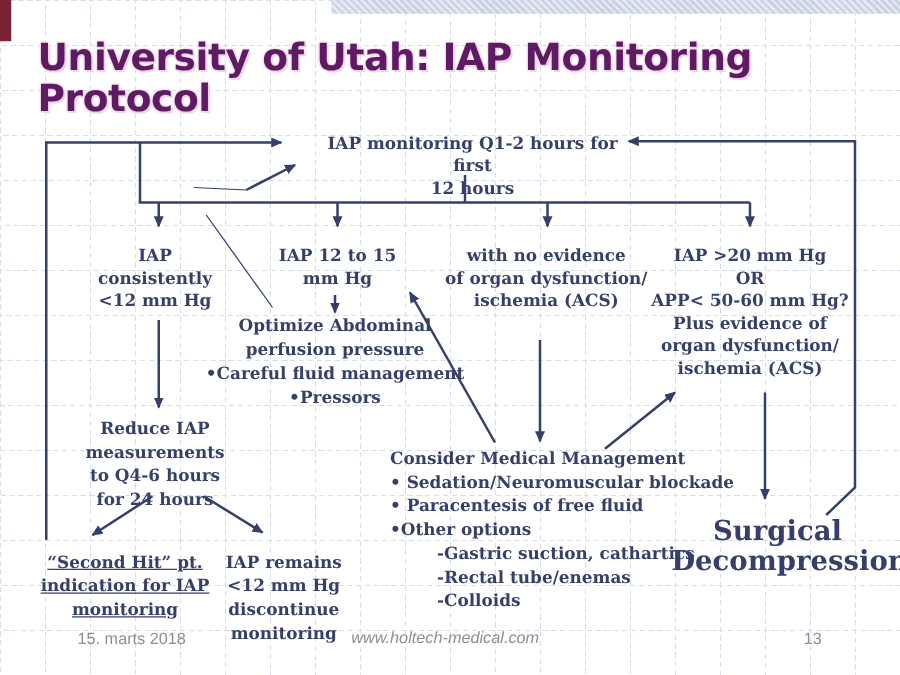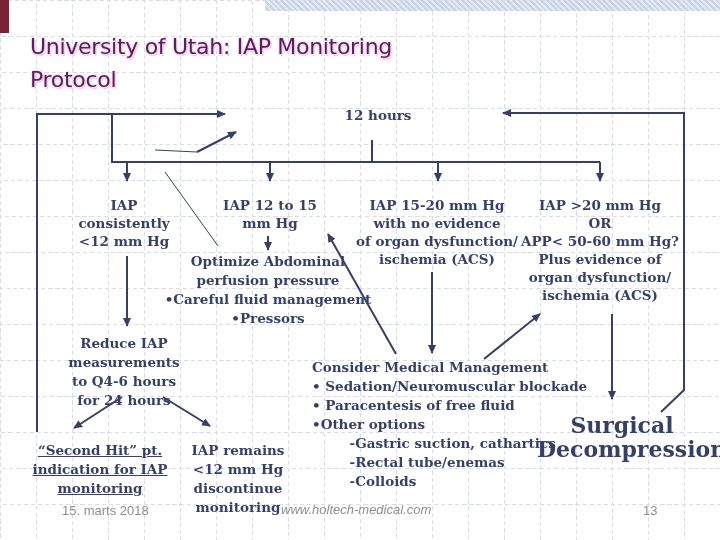--- a/index.html
+++ b/index.html
@@ -29,21 +29,21 @@
     background:var(--accent-bar);
   }
   svg.connectors{position:absolute;left:0;top:0;z-index:2;}
   svg.connectors .c{stroke:var(--ink);stroke-width:2;fill:none;}
   svg.connectors .t{stroke:var(--ink);stroke-width:1;fill:none;}
   svg.connectors marker path{fill:var(--ink);stroke:none;}
 
   .title{
     position:absolute;left:30px;top:30px;width:640px;z-index:3;
     font-family:"DejaVu Sans","Liberation Sans",sans-serif;
-    font-weight:normal;font-size:22px;line-height:33px;letter-spacing:-0.3px;
+    font-weight:bold;font-size:30px;line-height:33px;letter-spacing:-0.3px;
     color:var(--title);
     text-shadow:1.5px 1.5px 0 #eed4e4,-1px 1px 0 #f6e6f0,1px -1px 0 #f6e6f0,0 0 3px #f3dcea;
   }
   .flow{
     position:absolute;z-index:3;
     font-family:"DejaVu Serif","Liberation Serif",serif;
     font-weight:bold;color:var(--ink);
     font-size:13.5px;line-height:18px;text-align:center;
   }
   .lh19{line-height:19px;}
@@ -101,36 +101,36 @@
   <line class="c" x1="197" y1="152" x2="236" y2="132" marker-end="url(#ah)"></line>
   <line class="t" x1="165" y1="172" x2="218" y2="246"></line>
 </svg>
 
 <div class="title">
     <div>University of Utah: IAP Monitoring</div>
     <div>Protocol</div>
   </div>
 
 <div class="flow" style="left:248px;top:106px;width:260px;">
+    <div>IAP monitoring Q1-2 hours for first</div>
     <div>12 hours</div>
   </div>
 
 <div class="flow" style="left:59px;top:196px;width:130px;">
     <div>IAP</div>
     <div>consistently</div>
     <div>&lt;12 mm Hg</div>
   </div>
 
 <div class="flow" style="left:205px;top:196px;width:130px;">
     <div>IAP 12 to 15</div>
     <div>mm Hg</div>
   </div>
 
 <div class="flow" style="left:347px;top:196px;width:180px;">
-    <div>IAP 15-20 mm Hg</div>
     <div>with no evidence</div>
     <div>of organ dysfunction/</div>
     <div>ischemia (ACS)</div>
   </div>
 
 <div class="flow" style="left:505px;top:196px;width:190px;">
     <div>IAP &gt;20 mm Hg</div>
     <div>OR</div>
     <div>APP&lt; 50-60 mm Hg?</div>
     <div>Plus evidence of</div>
@@ -151,21 +151,21 @@
     <div>to Q4-6 hours</div>
     <div>for 24 hours</div>
   </div>
 
 <div class="flow lh19" style="left:10px;top:441px;width:180px;text-decoration:underline;">
     <div>“Second Hit” pt.</div>
     <div>indication for IAP</div>
     <div>monitoring</div>
   </div>
 
-<div class="flow lh19" style="left:168px;top:441px;width:140px;">
+<div class="flow lh19" style="left:157px;top:441px;width:140px;">
     <div>IAP remains</div>
     <div>&lt;12 mm Hg</div>
     <div>discontinue</div>
     <div>monitoring</div>
   </div>
 
 <div class="flow lh19 leftalign" style="left:312px;top:358px;width:285px;"><div>Consider Medical Management</div><div>• Sedation/Neuromuscular blockade</div><div>• Paracentesis of free fluid</div><div>•Other options</div><div>        -Gastric suction, cathartics</div><div>        -Rectal tube/enemas</div><div>        -Colloids</div></div>
 
 <div class="flow surgical" style="left:537px;top:413px;width:170px;">
     <div>Surgical</div>

